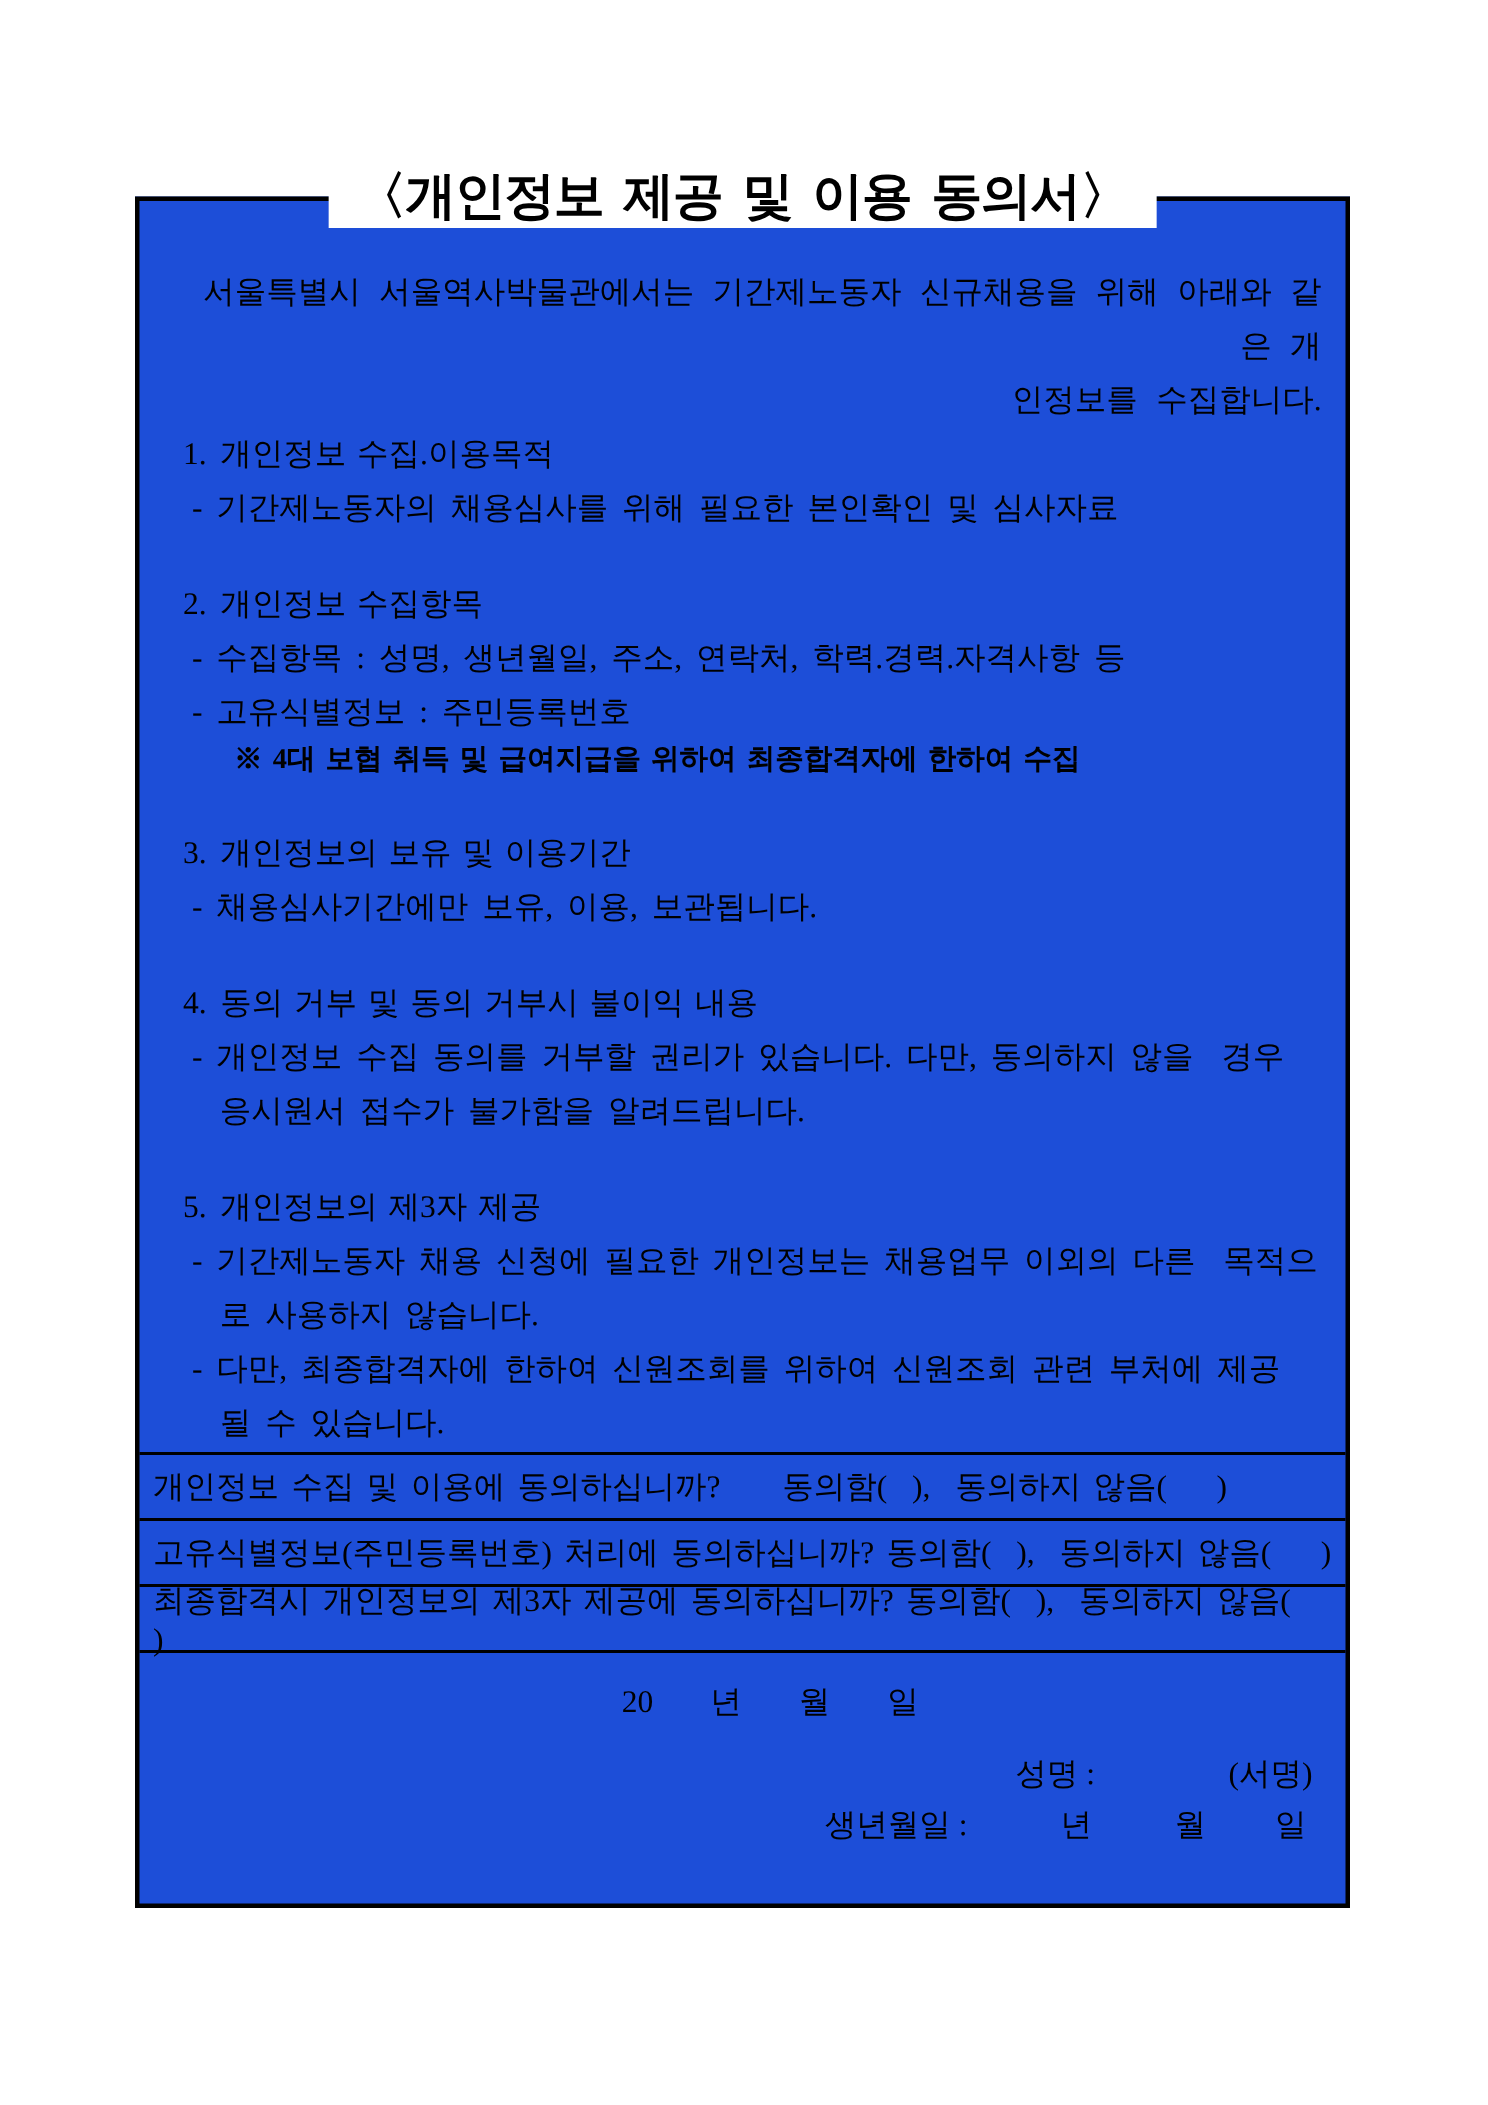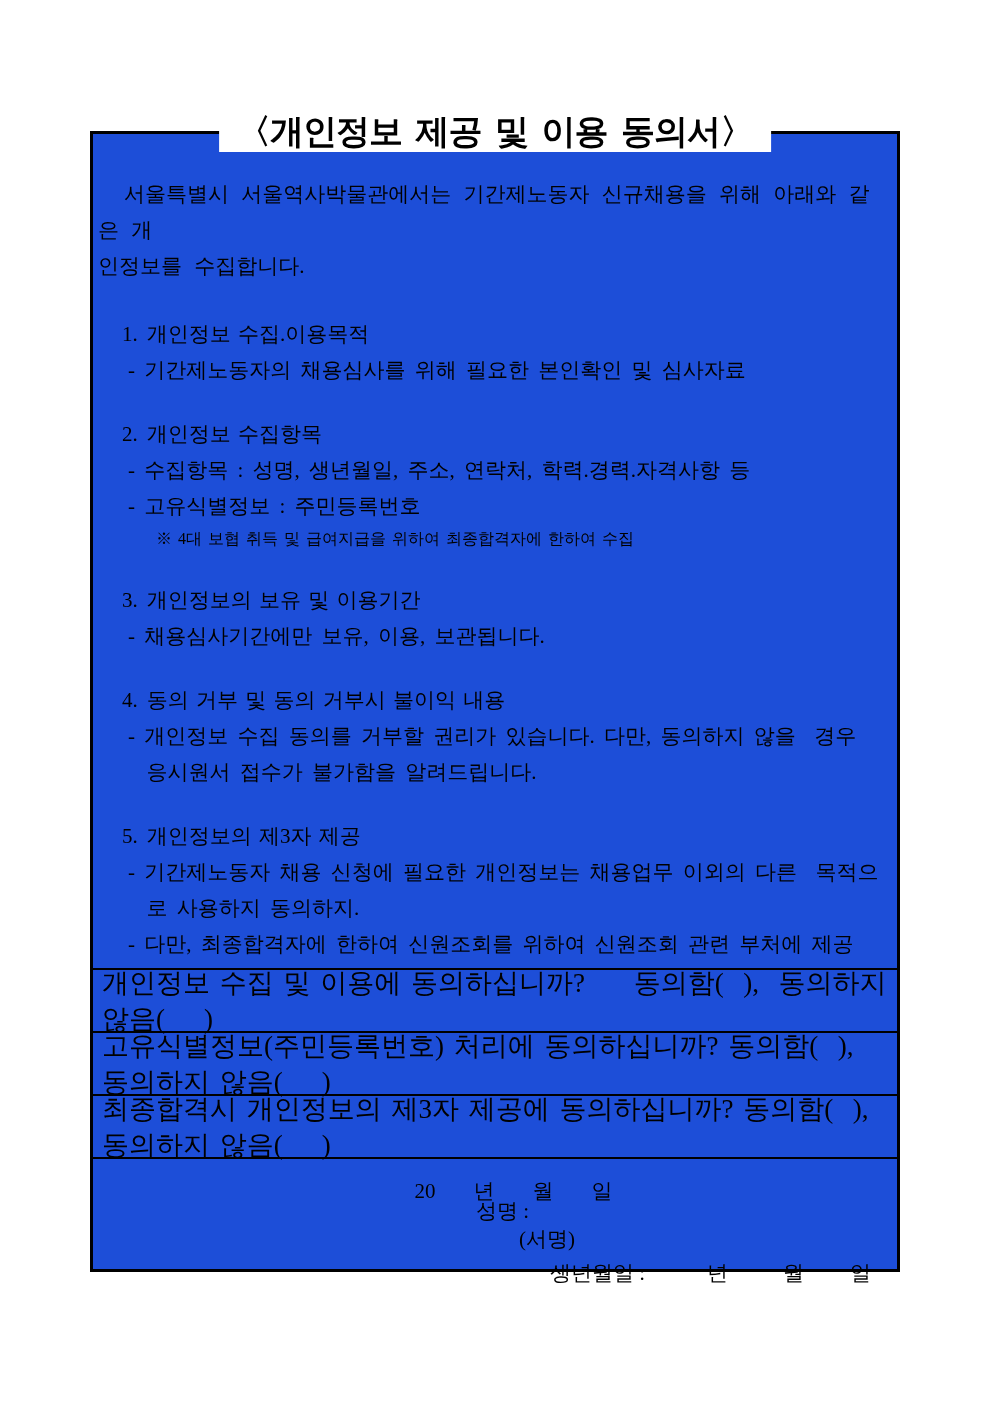--- a/index.html
+++ b/index.html
@@ -35,44 +35,45 @@
     height: 834px;
     padding: 42px 16px 0 5px;
     font-size: 21px;
     line-height: 36px;
     overflow: hidden;
   }
   .intro {
     text-indent: 26px;
     white-space: pre-wrap;
     word-spacing: 7px;
-    margin-bottom: 32px;
+    text-align: right;
   }
   .section { margin-bottom: 28px; }
   .section-heading { padding-left: 24px; word-spacing: 2px; }
   .section-heading .num { margin-right: 9px; }
   .sub-item {
     padding-left: 30px;
     white-space: pre-wrap;
     word-spacing: 4px;
   }
   .note {
     padding-left: 58px;
-    font-size: 16px;
+    font-size: 19px;
     line-height: 30px;
     word-spacing: 2px;
     white-space: pre-wrap;
+    font-weight: bold;
   }
   .consent-row {
-    height: 63px;
+    height: 44px;
     border-top: 2px solid #000000;
     display: flex;
     align-items: center;
     padding-left: 9px;
-    font-size: 27px;
+    font-size: 21px;
     word-spacing: 3px;
     white-space: pre-wrap;
   }
   .signature {
     height: 136px;
     border-top: 2px solid #000000;
     padding-top: 12px;
     font-size: 21px;
     padding-left: 37px;
   }
@@ -81,24 +82,23 @@
     justify-content: center;
     align-items: center;
     height: 40px;
     word-spacing: 2px;
   }
   .date-row span { margin-left: 38px; }
   .date-row span:first-child { margin-left: 0; }
   .name-row {
     display: flex;
     justify-content: flex-end;
-    align-items: center;
+    align-items: flex-end;
     height: 42px;
     padding-right: 22px;
-    flex-direction: column;
   }
   .name-row .sign { margin-left: 89px; }
   .birth-row {
     display: flex;
     justify-content: flex-end;
     align-items: center;
     height: 40px;
     padding-right: 26px;
   }
   .birth-row span:nth-child(2) { margin-left: 62px; }
@@ -146,21 +146,21 @@
       </div>
       <div class="sub-item">- 개인정보 수집 동의를 거부할 권리가 있습니다. 다만, 동의하지 않을  경우
   응시원서 접수가 불가함을 알려드립니다.</div>
     </div>
 
     <div class="section">
       <div class="section-heading">
         <span class="num">5.</span><span>개인정보의 제3자 제공</span>
       </div>
       <div class="sub-item">- 기간제노동자 채용 신청에 필요한 개인정보는 채용업무 이외의 다른  목적으
-  로 사용하지 동의하지.</div>
+  로 사용하지 않습니다.</div>
       <div class="sub-item">- 다만, 최종합격자에 한하여 신원조회를 위하여 신원조회 관련 부처에 제공
   될 수 있습니다.</div>
     </div>
 
   </div>
 
   <div class="consent-row">개인정보 수집 및 이용에 동의하십니까?     동의함(  ),  동의하지 않음(    )</div>
   <div class="consent-row">고유식별정보(주민등록번호) 처리에 동의하십니까? 동의함(  ),  동의하지 않음(    )</div>
   <div class="consent-row">최종합격시 개인정보의 제3자 제공에 동의하십니까? 동의함(  ),  동의하지 않음(    )</div>
 

